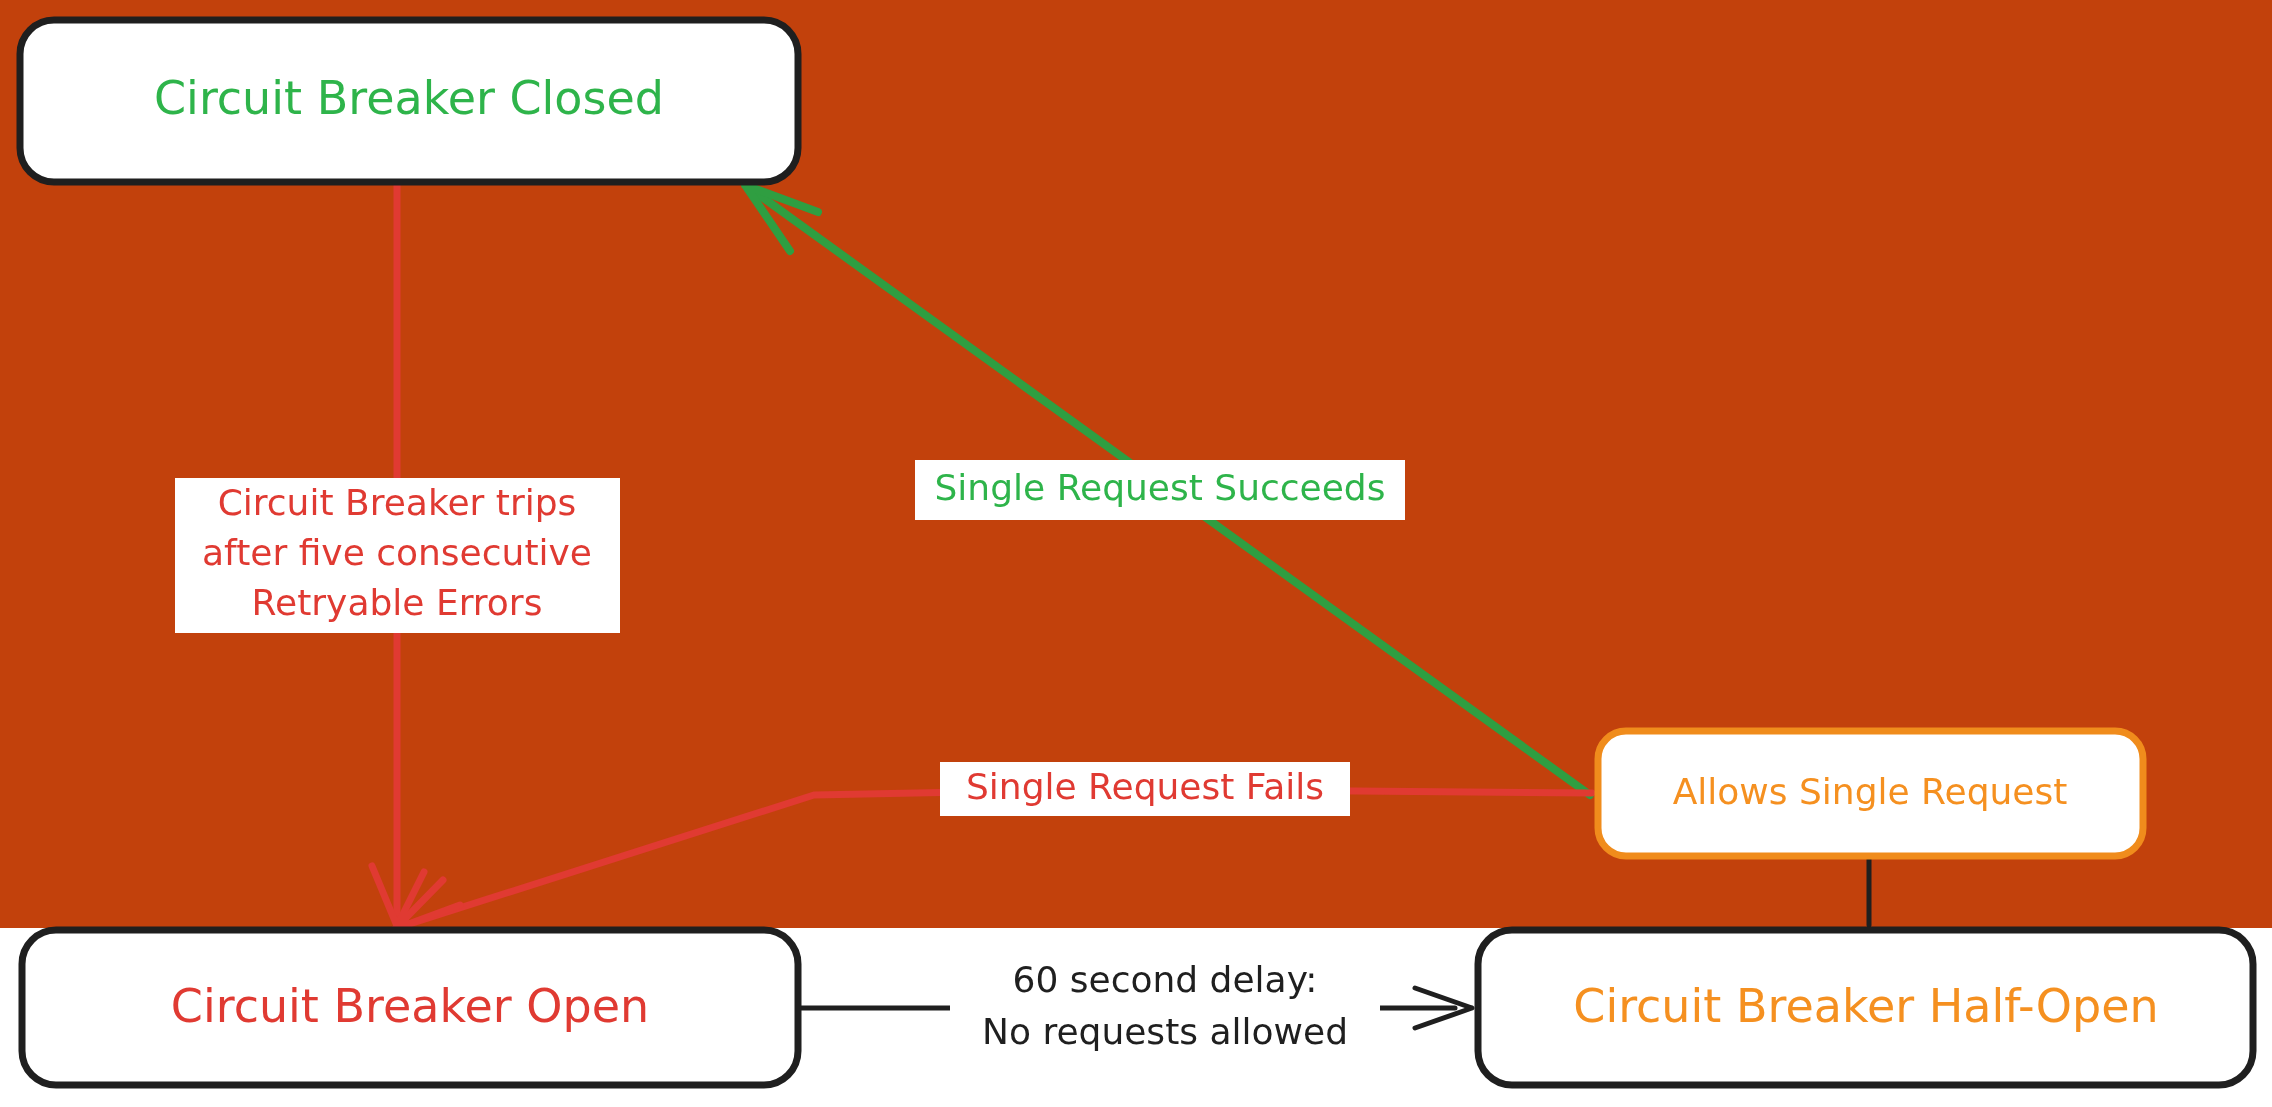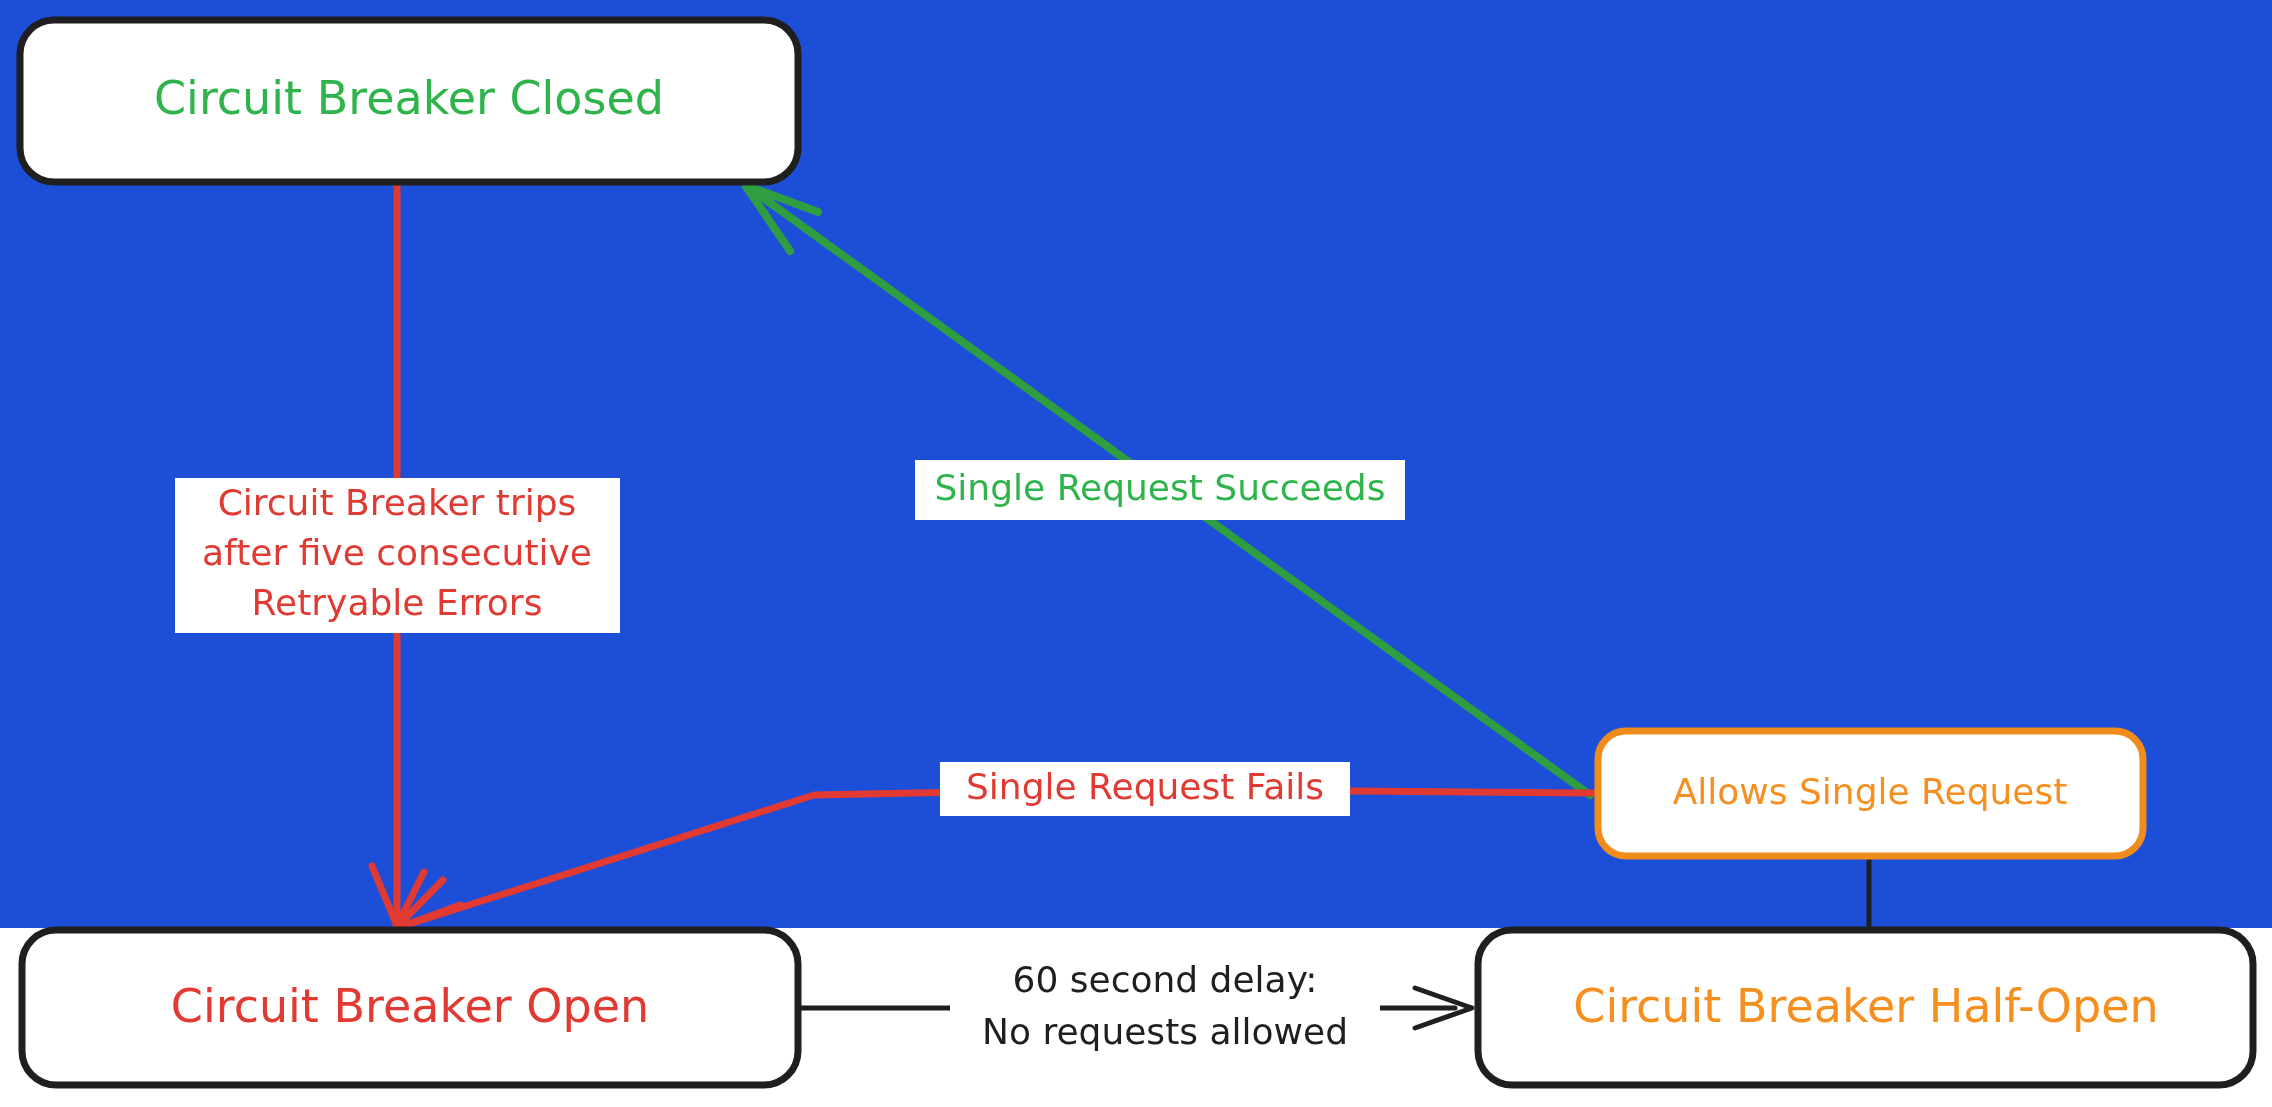--- a/index.html
+++ b/index.html
@@ -10,21 +10,21 @@
   body {
     width: 2272px;
     height: 1107px;
     font-family: "DejaVu Sans", sans-serif;
     overflow: hidden;
   }
   #diagram-root {
     position: relative;
     width: 2272px;
     height: 928px;
-    background: #1d4ed8;
+    background: #c2410c;
   }
   svg.canvas {
     position: absolute;
     inset: 0;
     width: 2272px;
     height: 1107px;
   }
   .node-rect {
     fill: #ffffff;
     stroke-linejoin: round;

